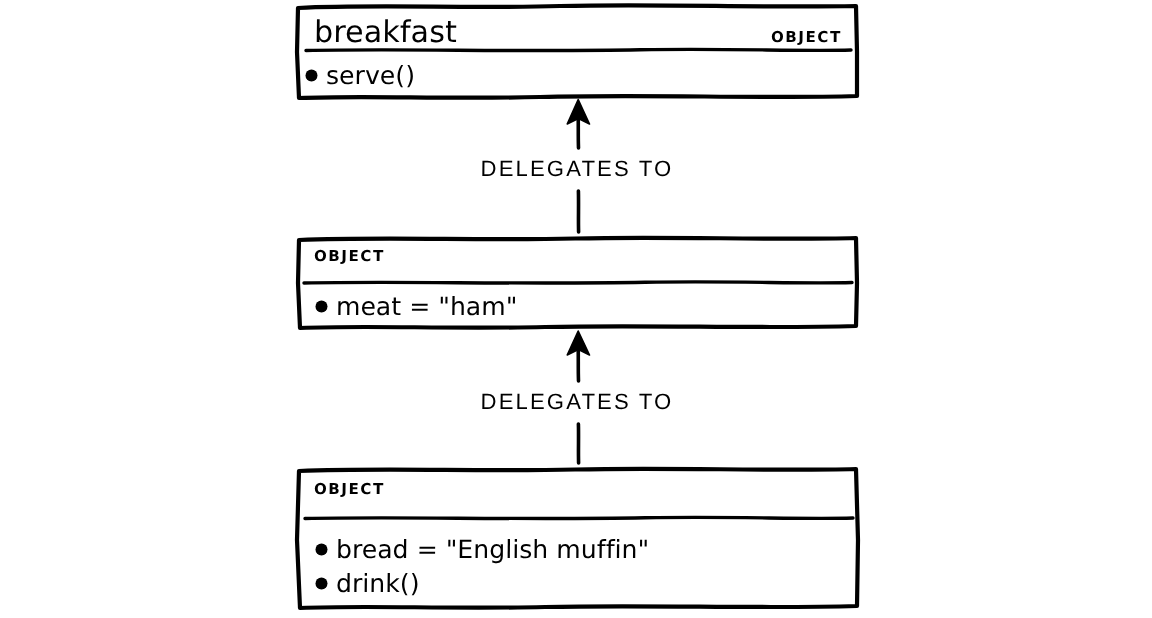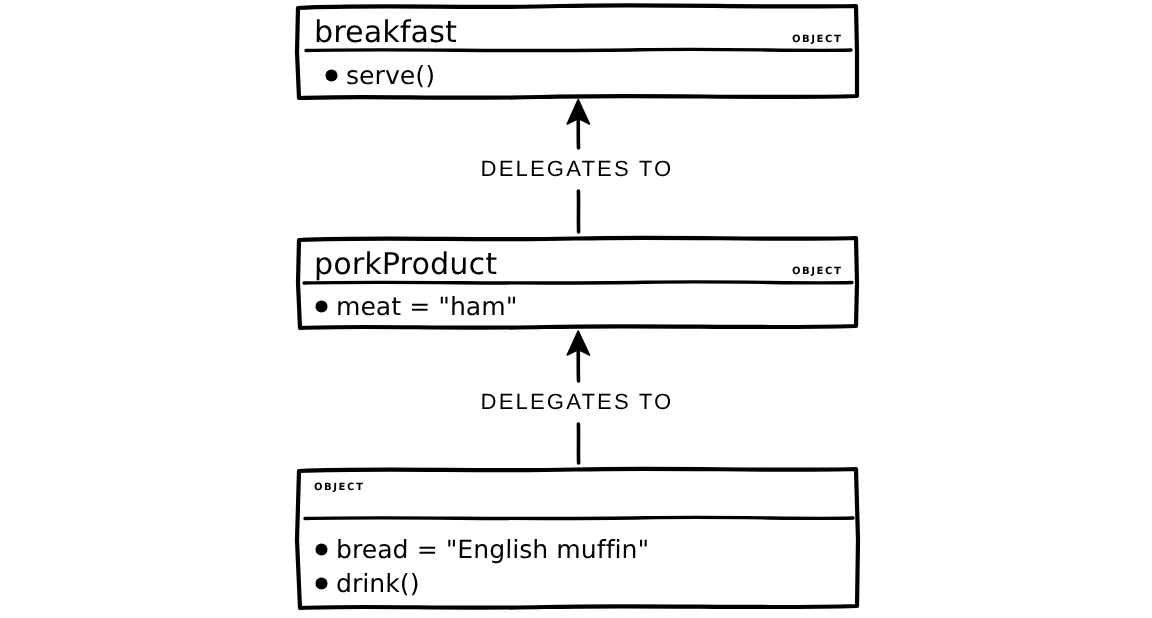--- a/index.html
+++ b/index.html
@@ -53,21 +53,21 @@
     font-size: 30px;
     font-weight: 400;
     letter-spacing: 0.2px;
     line-height: 1;
     white-space: nowrap;
     transform: skewX(-0.6deg);
   }
 
   .obj-kind {
     font-family: "DejaVu Sans", sans-serif;
-    font-size: 10px;
+    font-size: 15px;
     font-weight: 700;
     letter-spacing: 1.6px;
     line-height: 1;
     white-space: nowrap;
     transform: skewX(-0.6deg);
   }
 
   .obj-members {
     position: absolute;
     left: 0;
@@ -113,21 +113,21 @@
 
   
   #box-breakfast     { left: 296px; top: 5px;   width: 562px; height: 93px; }
   #box-porkproduct   { left: 296px; top: 237px; width: 562px; height: 91px; }
   #box-classybrunch  { left: 296px; top: 468px; width: 562px; height: 140px; }
 
   #box-breakfast .obj-header    { top: 12px;  padding: 0 16px 0 18px; }
   #box-porkproduct .obj-header  { top: 12px;  padding: 0 16px 0 18px; }
   #box-classybrunch .obj-header { top: 14px;  padding: 0 16px 0 18px; }
 
-  #box-breakfast .obj-members    { top: 57px; padding: 0 30px; }
+  #box-breakfast .obj-members    { top: 57px; padding: 0 10px; }
   #box-porkproduct .obj-members  { top: 56px; padding: 0 20px; }
   #box-classybrunch .obj-members { top: 68px; padding: 0 20px; }
 
   #box-classybrunch .member-row + .member-row { margin-top: 7px; }
 
   #rel-label-1 { left: 452px; top: 158px; width: 250px; }
   #rel-label-2 { left: 452px; top: 391px; width: 250px; }
 </style>
 </head>
 <body>
@@ -203,21 +203,20 @@
     <div class="obj-members">
       <div class="member-row">
         <span class="member-bullet"></span>
         <span class="member-label">serve()</span>
       </div>
     </div>
   </div>
 
   <div class="obj-box" id="box-porkproduct">
     <div class="obj-header">
-      <span class="obj-title">porkProduct</span>
       <span class="obj-kind">OBJECT</span>
     </div>
     <div class="obj-members">
       <div class="member-row">
         <span class="member-bullet"></span>
         <span class="member-label">meat = "ham"</span>
       </div>
     </div>
   </div>
 

